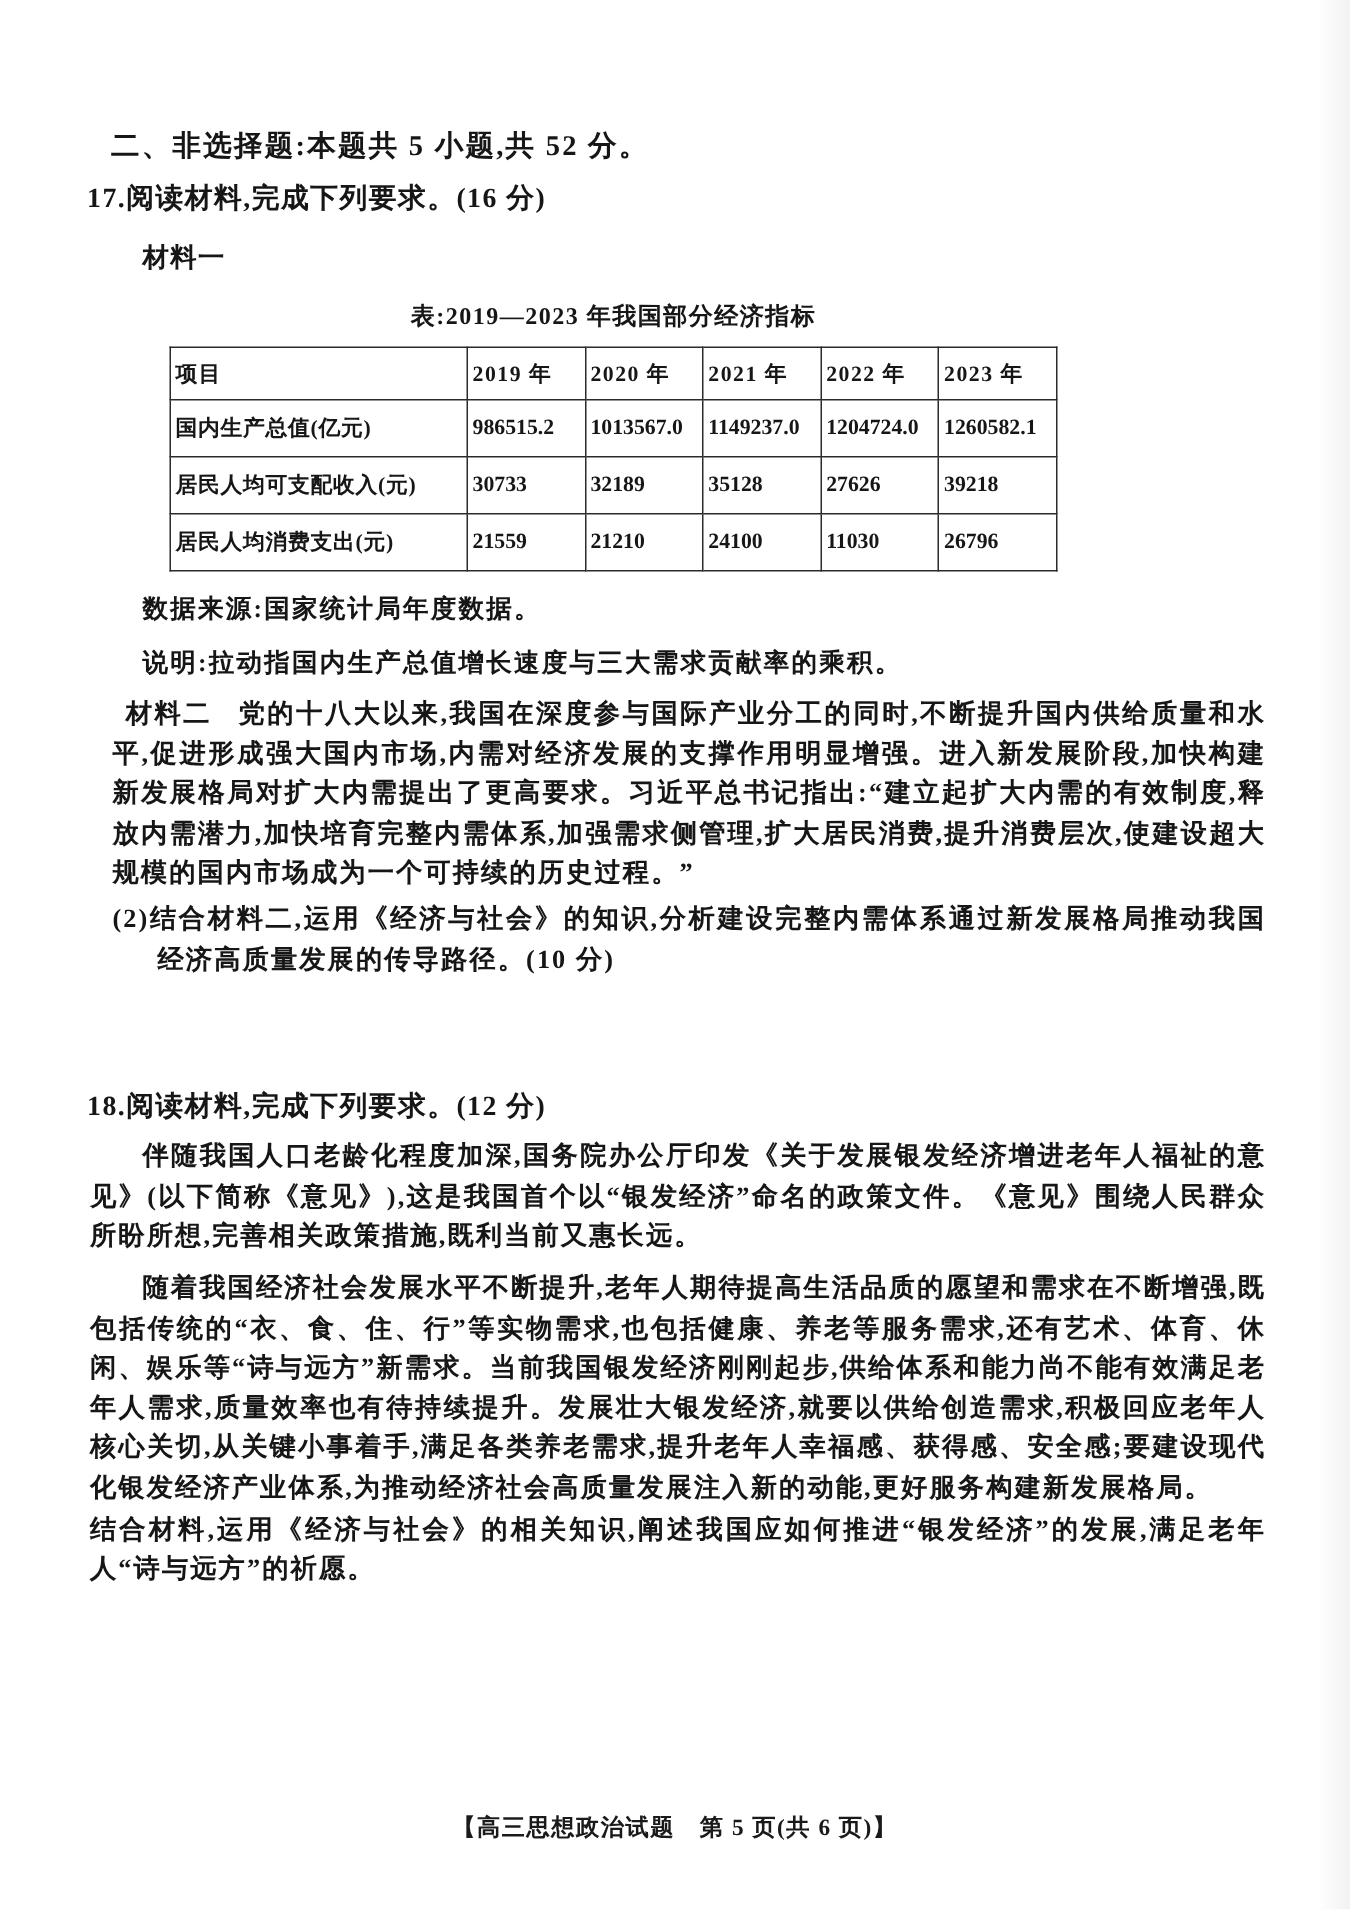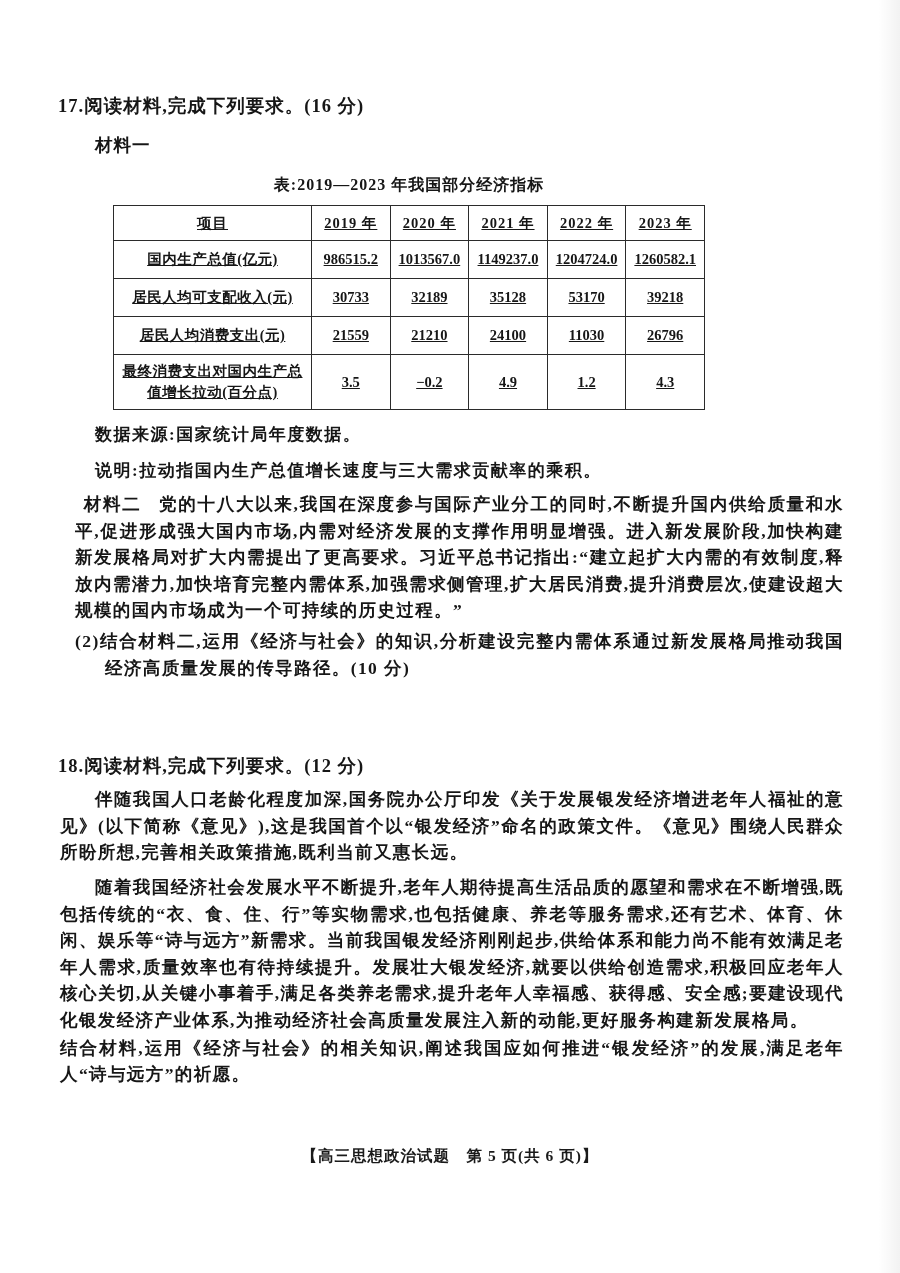--- a/index.html
+++ b/index.html
@@ -38,22 +38,22 @@
   .table-title{
     text-align:center;font-size:16px;font-weight:700;letter-spacing:1px;
     margin:0 0 9px 0;
   }
   table.econ{
     border-collapse:collapse;width:100%;
     font-size:14.5px;
   }
   table.econ th, table.econ td{
     border:1.6px solid #2b2b2b;
-    text-align:center;vertical-align:middle;
-    font-weight:600;padding:2px 3px;text-decoration:underline;
+    text-align:left;vertical-align:middle;
+    font-weight:600;padding:2px 3px;
   }
   table.econ th{height:30px;font-weight:700;letter-spacing:1px;}
   table.econ td{height:33px;}
   table.econ tr.tall td{height:50px;line-height:21px;}
   col.c-item{width:33.5%;}
   col.c-year{width:13.3%;}
   .cell-label{letter-spacing:0.5px;}
   .note{
     font-size:17px;font-weight:650;letter-spacing:1.5px;
     margin:13px 0 0 37px;
@@ -67,33 +67,34 @@
   .qline{
     font-size:17.5px;line-height:26.6px;letter-spacing:1.4px;
     font-weight:600;text-align:justify;
     margin:4px 0 0 17px;
     padding-left:30px;text-indent:-30px;
   }
   .q18-block{margin-top:72px;}
   .para-q18{margin:8px 0 0 2px;text-indent:2em;}
   .para-close{margin:1px 0 0 2px;text-indent:0;}
   .footer{
-    position:absolute;left:0;top:1146px;width:100%;
+    position:absolute;left:0;top:1208px;width:100%;
     text-align:center;
     font-size:15.5px;font-weight:700;letter-spacing:1px;
     color:#1a1a1a;
   }
 </style>
 </head>
 <body>
 
 <div class="scan-edge"></div>
 
 <div class="page">
 
+  <div class="sec-heading">二、非选择题:本题共 5 小题,共 52 分。</div>
 
   <div>
     <div class="q-heading">17.阅读材料,完成下列要求。(16 分)</div>
     <div class="mat-label">材料一</div>
 
     <div class="table-wrap">
       <div class="table-title">表:2019—2023 年我国部分经济指标</div>
       <table class="econ">
         <colgroup>
           <col class="c-item">
@@ -118,38 +119,30 @@
           <td>1013567.0</td>
           <td>1149237.0</td>
           <td>1204724.0</td>
           <td>1260582.1</td>
         </tr>
         <tr>
           <td class="cell-label">居民人均可支配收入(元)</td>
           <td>30733</td>
           <td>32189</td>
           <td>35128</td>
-          <td>53170</td>
+          <td>27626</td>
           <td>39218</td>
         </tr>
         <tr>
           <td class="cell-label">居民人均消费支出(元)</td>
           <td>21559</td>
           <td>21210</td>
           <td>24100</td>
           <td>11030</td>
           <td>26796</td>
-        </tr>
-        <tr class="tall">
-          <td class="cell-label">最终消费支出对国内生产总值增长拉动(百分点)</td>
-          <td>3.5</td>
-          <td>−0.2</td>
-          <td>4.9</td>
-          <td>1.2</td>
-          <td>4.3</td>
         </tr>
       </tbody>
         </table>
     </div>
 
     <div class="note">数据来源:国家统计局年度数据。</div>
     <div class="note">说明:拉动指国内生产总值增长速度与三大需求贡献率的乘积。</div>
 
     <p class="para para-q17"><span class="mat2-label">材料二</span><span>党的十八大以来,我国在深度参与国际产业分工的同时,不断提升国内供给质量和水平,促进形成强大国内市场,内需对经济发展的支撑作用明显增强。进入新发展阶段,加快构建新发展格局对扩大内需提出了更高要求。习近平总书记指出:“建立起扩大内需的有效制度,释放内需潜力,加快培育完整内需体系,加强需求侧管理,扩大居民消费,提升消费层次,使建设超大规模的国内市场成为一个可持续的历史过程。”</span></p>
 

